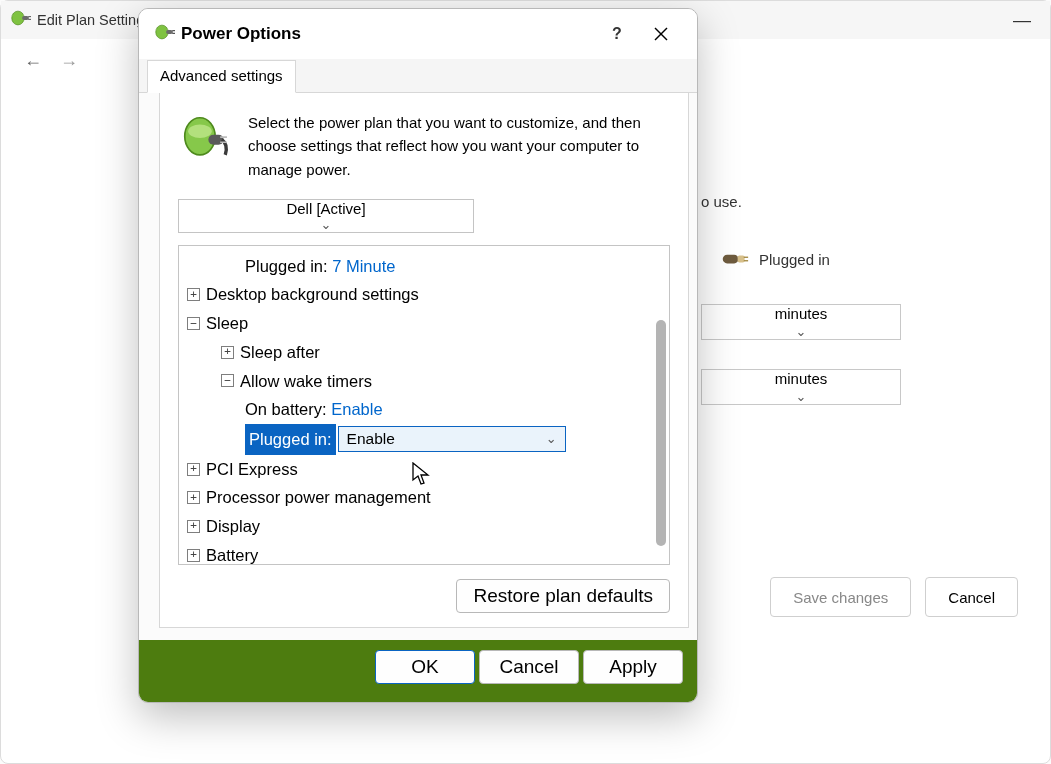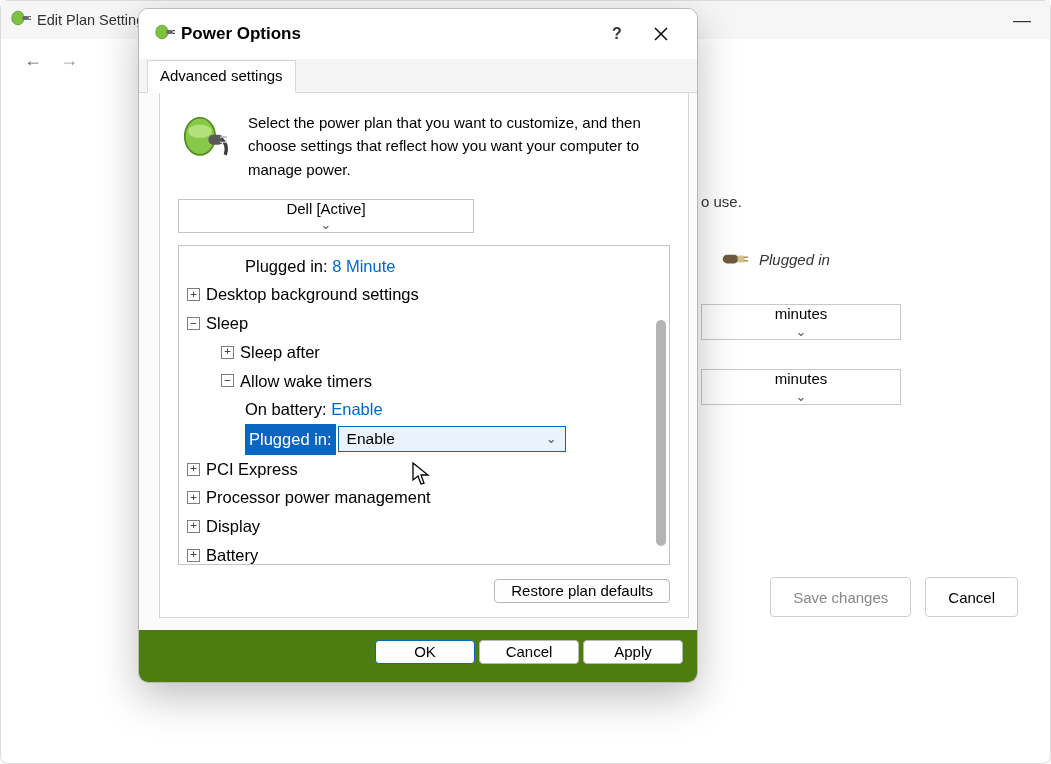--- a/index.html
+++ b/index.html
@@ -45,21 +45,20 @@
     .bg-nav .arrow {
       font-size: 18px; color: #999; width: 36px; text-align: center;
     }
     .bg-nav .arrow.back { color: #666; }
     .bg-plug-row {
       position: absolute;
       top: 248px;
       left: 720px;
       display: flex; align-items: center;
       color: #333;
-      font-style: italic;
     }
     .bg-plug-icon { width: 28px; height: 20px; margin-right: 10px; }
     .bg-minutes-row {
       position: absolute;
       left: 700px;
       display: flex; align-items: center;
       width: 200px;
       border: 1px solid #c8c8c8;
       height: 36px;
       padding: 0 10px;
@@ -206,26 +205,26 @@
     .cursor {
       position: absolute;
       top: 462px; left: 412px;
       pointer-events: none;
     }
     .restore-row {
       display: flex; justify-content: flex-end;
       margin-top: 14px;
     }
     .btn {
-      height: 24px;
+      height: 34px;
       padding: 0 16px;
       border: 1px solid #b8b8b8;
       background: #fefefe;
       border-radius: 4px;
-      font-size: 15px;
+      font-size: 19px;
       display: inline-flex; align-items: center; justify-content: center;
     }
     .dlg-buttons {
       display: flex; justify-content: flex-end;
       gap: 4px;
       padding: 10px 14px 18px;
       background: #4d7c0f;
     }
     .dlg-buttons .btn { width: 100px; }
     .dlg-buttons .btn.ok { border-color: #0a64c2; }
@@ -324,21 +323,21 @@
 
     <div class="plan-select">
       <span>Dell [Active]</span>
       <span class="chev">⌄</span>
     </div>
 
     <div class="tree-box">
       <div class="tree">
         <div class="tree-row ind2">
           <span>Plugged in:</span>&nbsp;
-          <span class="link">8 Minute</span>
+          <span class="link">7 Minute</span>
         </div>
         <div class="tree-row">
           <span class="exp">+</span>
           <span>Desktop background settings</span>
         </div>
         <div class="tree-row">
           <span class="exp">−</span>
           <span>Sleep</span>
         </div>
         <div class="tree-row ind1">

